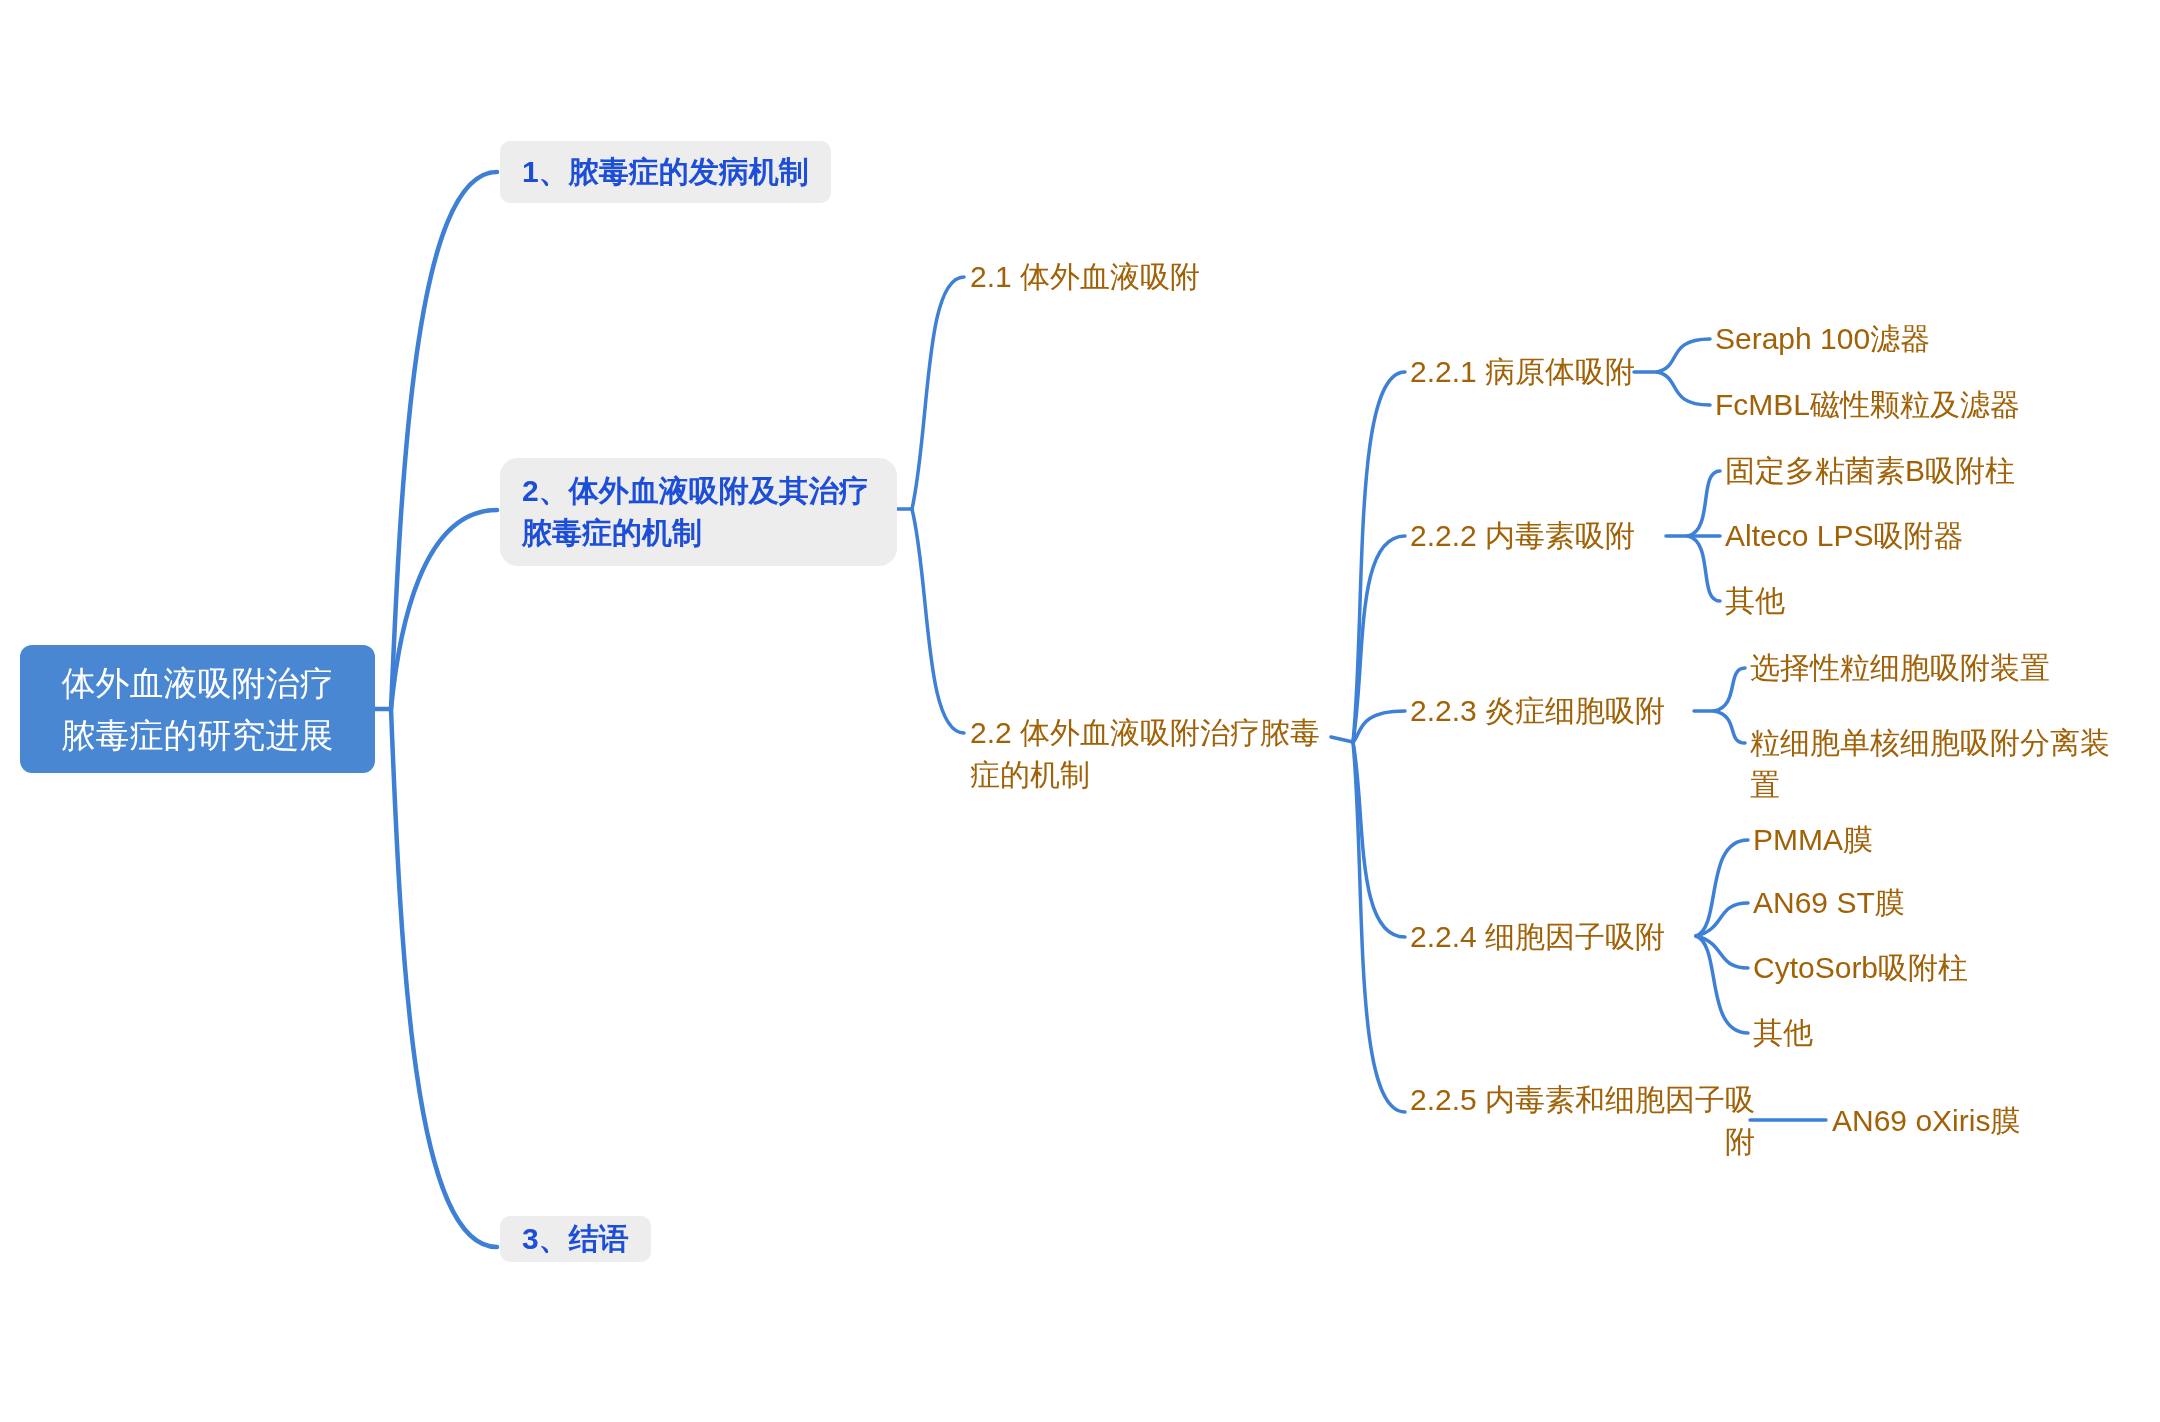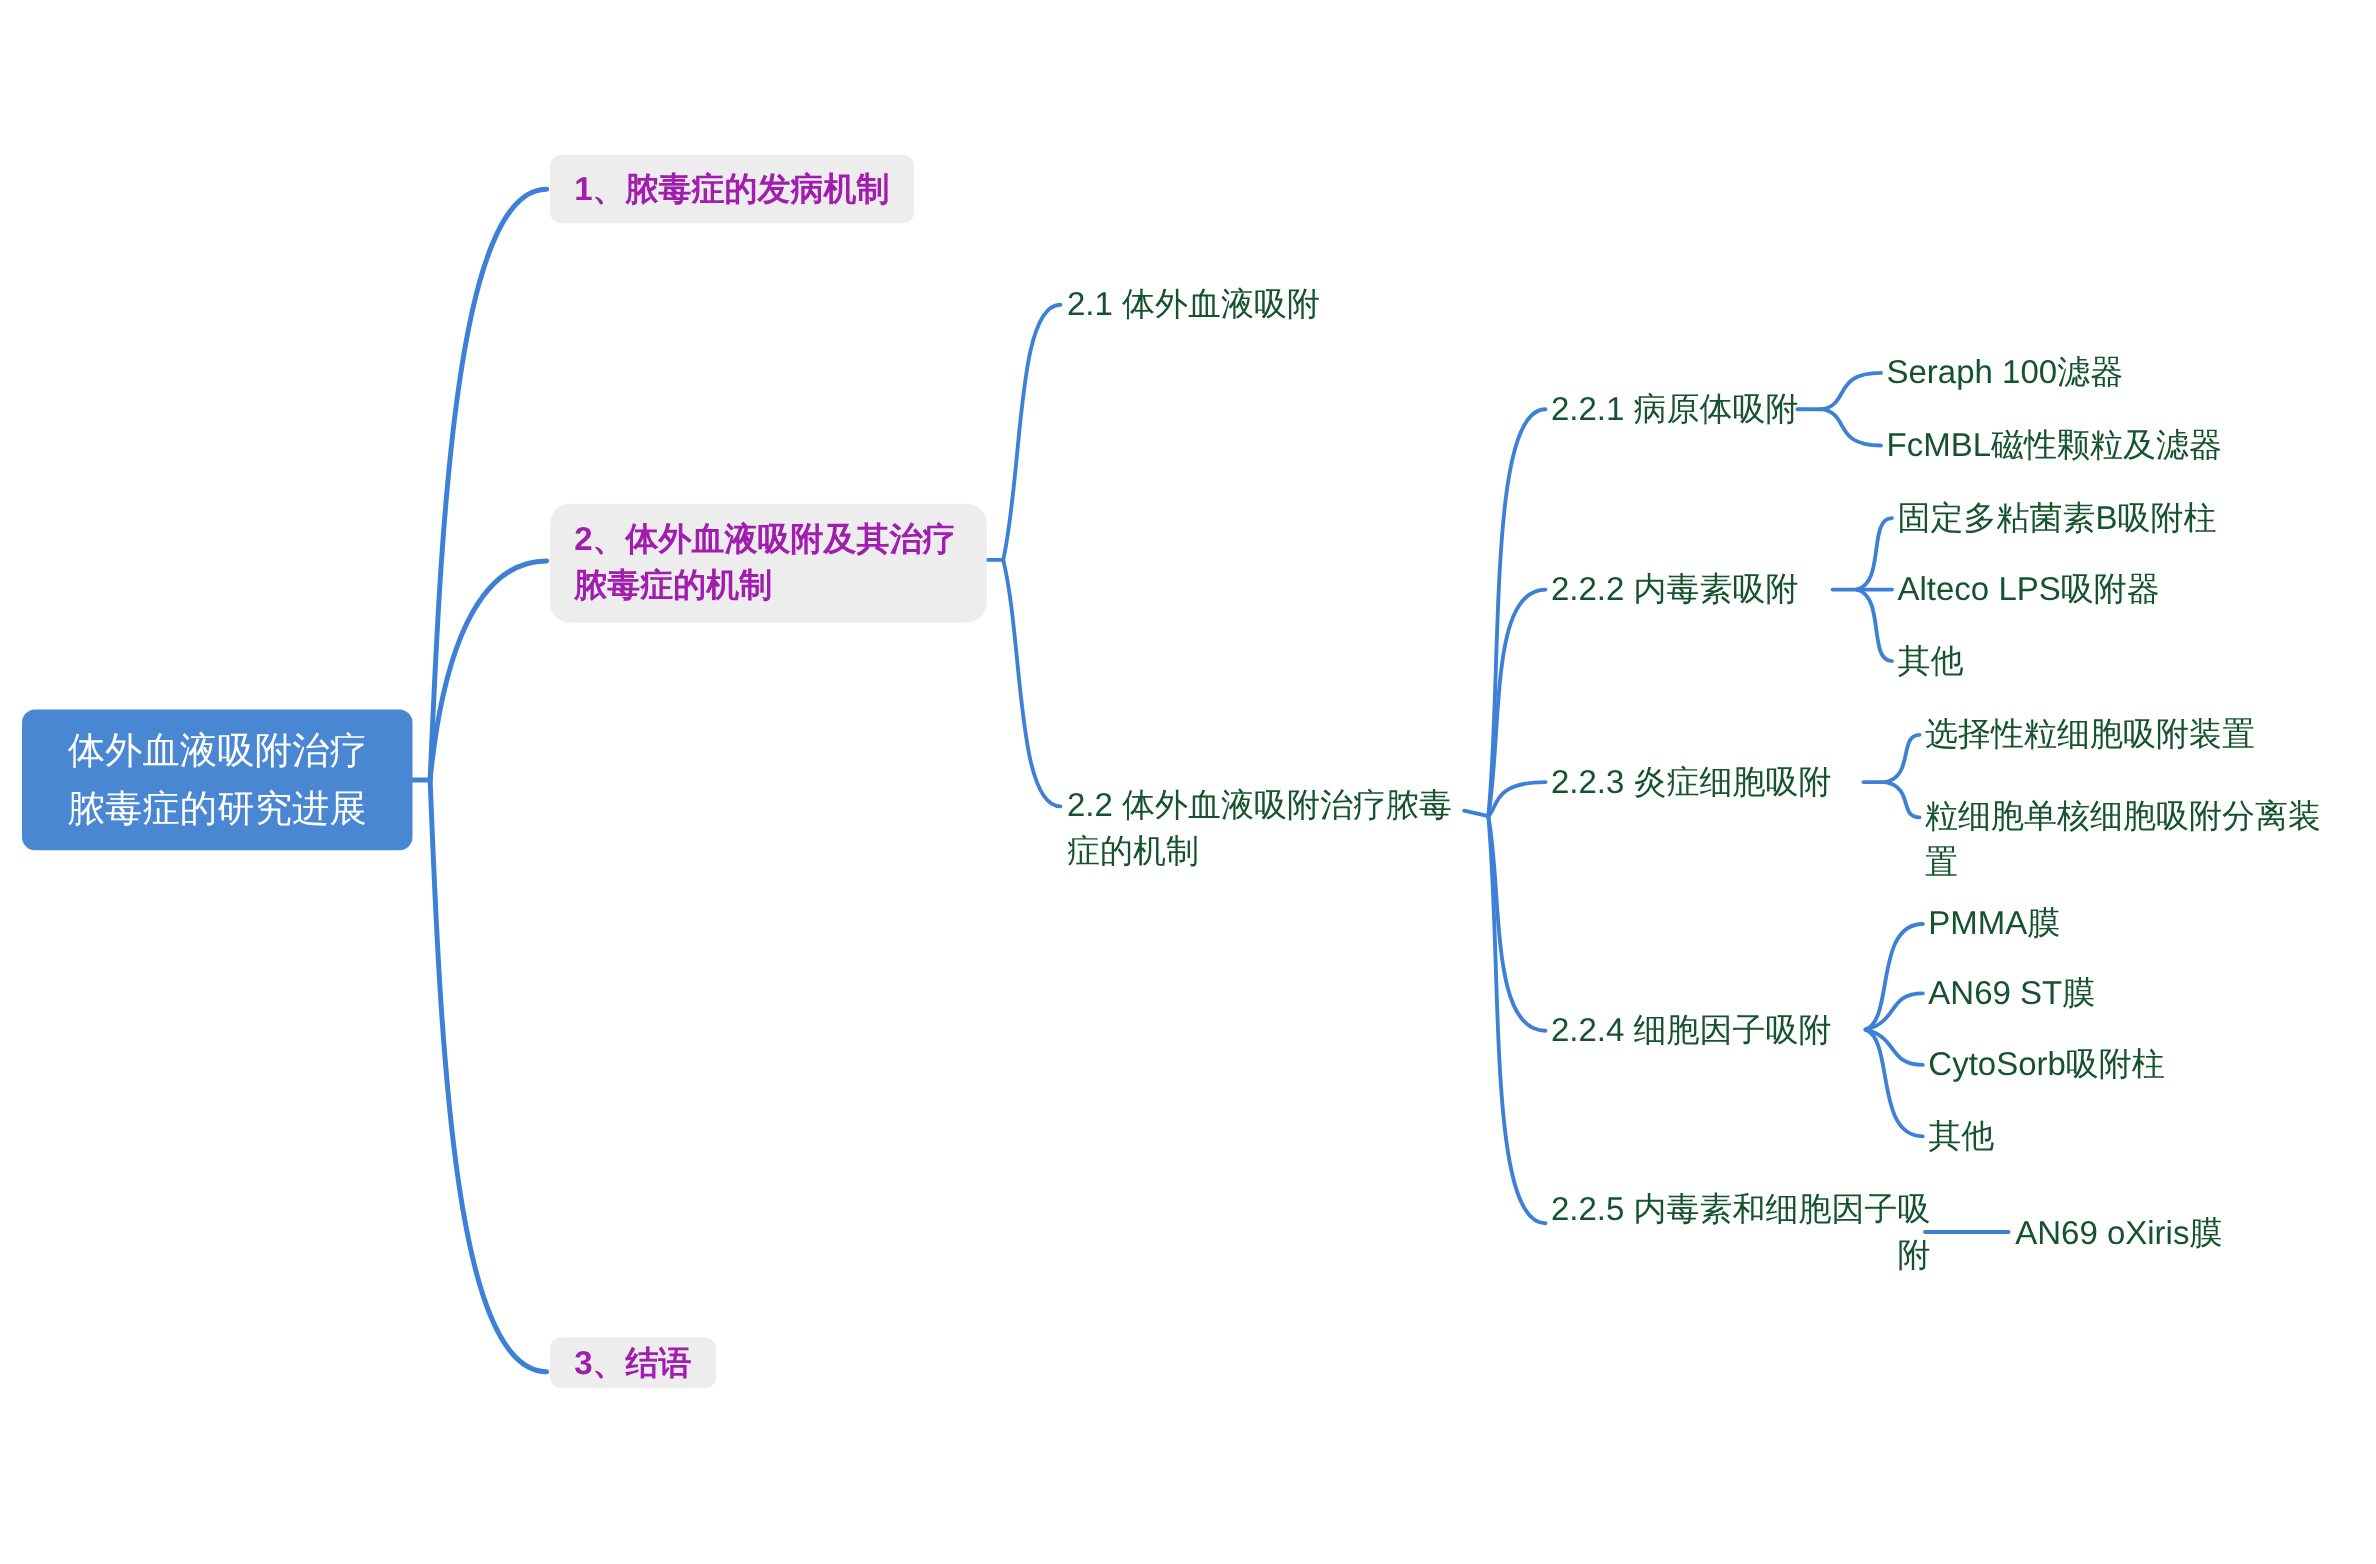--- a/index.html
+++ b/index.html
@@ -10,29 +10,29 @@
 
   .node { position: absolute; box-sizing: border-box; }
 
   .root {
     background: #4a87d3; color: #ffffff; border-radius: 12px;
     font-weight: 400; font-size: 34px; line-height: 52px;
     display: flex; align-items: center; justify-content: center;
     text-align: center; white-space: pre-line;
   }
   .topic {
-    background: #ededed; color: #a21caf; border-radius: 10px;
+    background: #ededed; color: #1d4ed8; border-radius: 10px;
     font-weight: 700; font-size: 30px;
     display: flex; align-items: center; padding: 0 22px; white-space: nowrap;
   }
   .topic.multi {
     display: block; white-space: pre-line; line-height: 42px; padding: 12px 22px; border-radius: 18px;
   }
   .txt {
-    color: #14532d; font-size: 30px; white-space: nowrap;
+    color: #a16207; font-size: 30px; white-space: nowrap;
     transform: translateY(-50%);
   }
   .txt.block {
     transform: none; white-space: pre-line; line-height: 42px;
   }
 </style>
 </head>
 <body>
 
 <div id="canvas">

